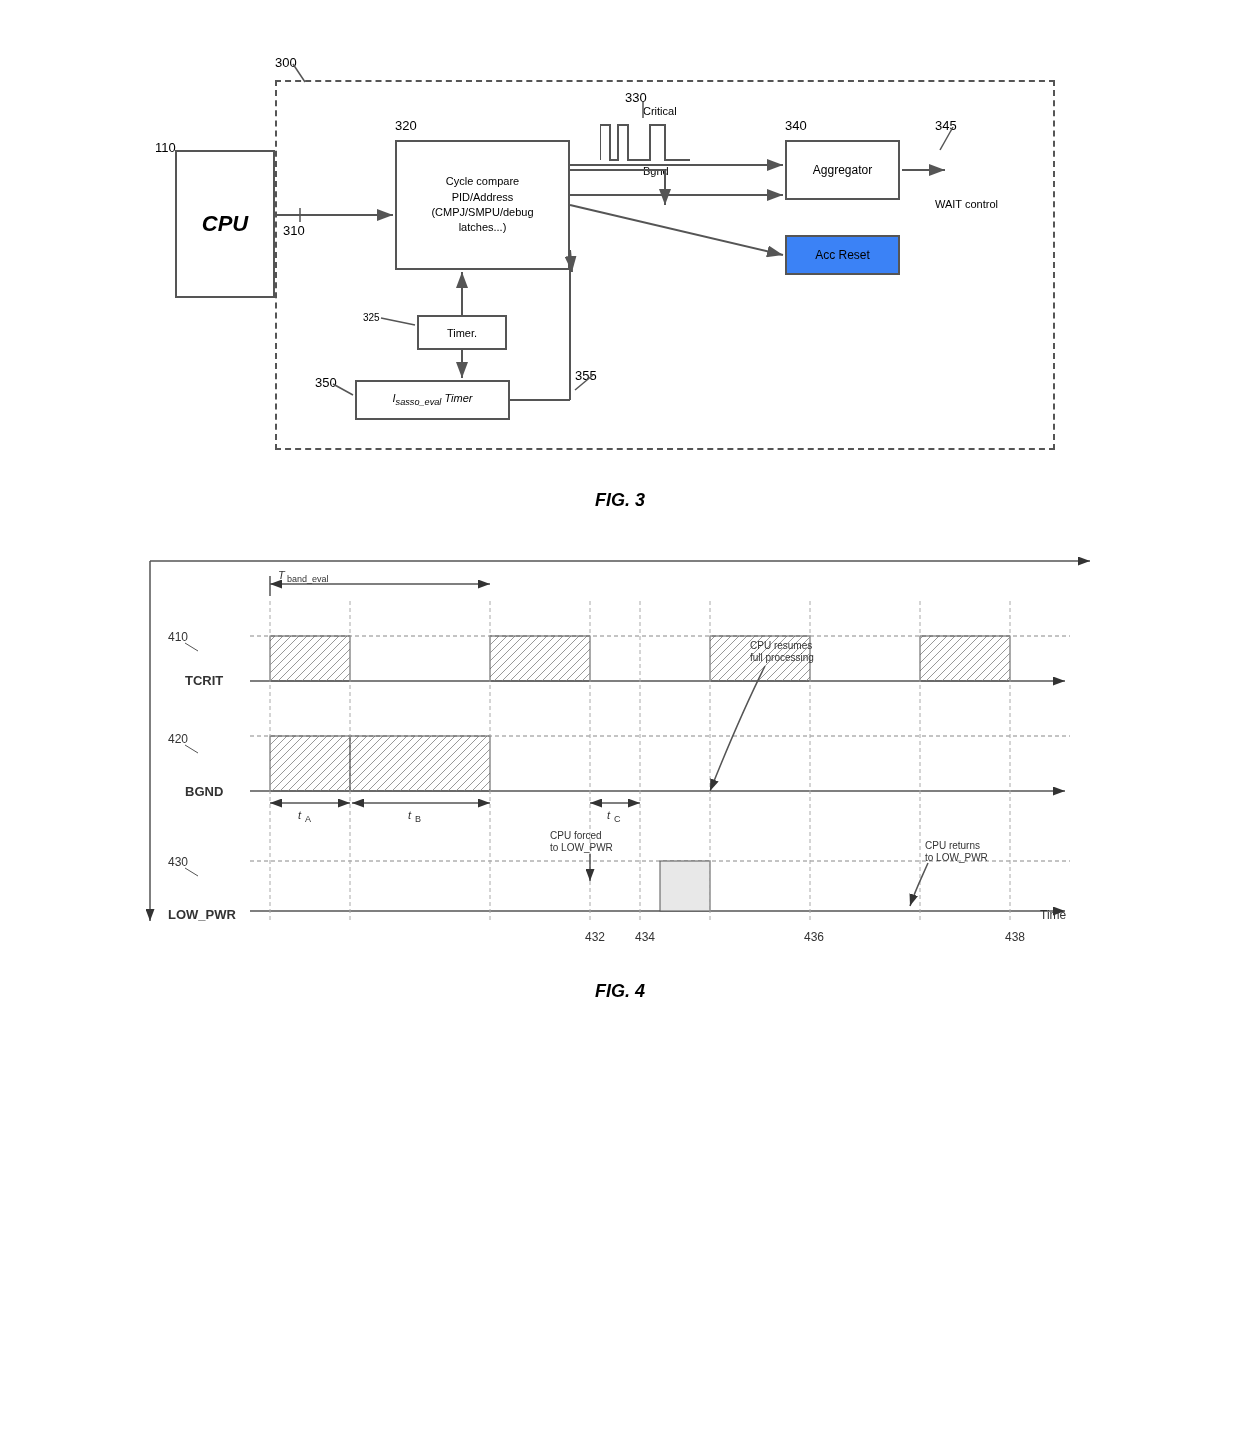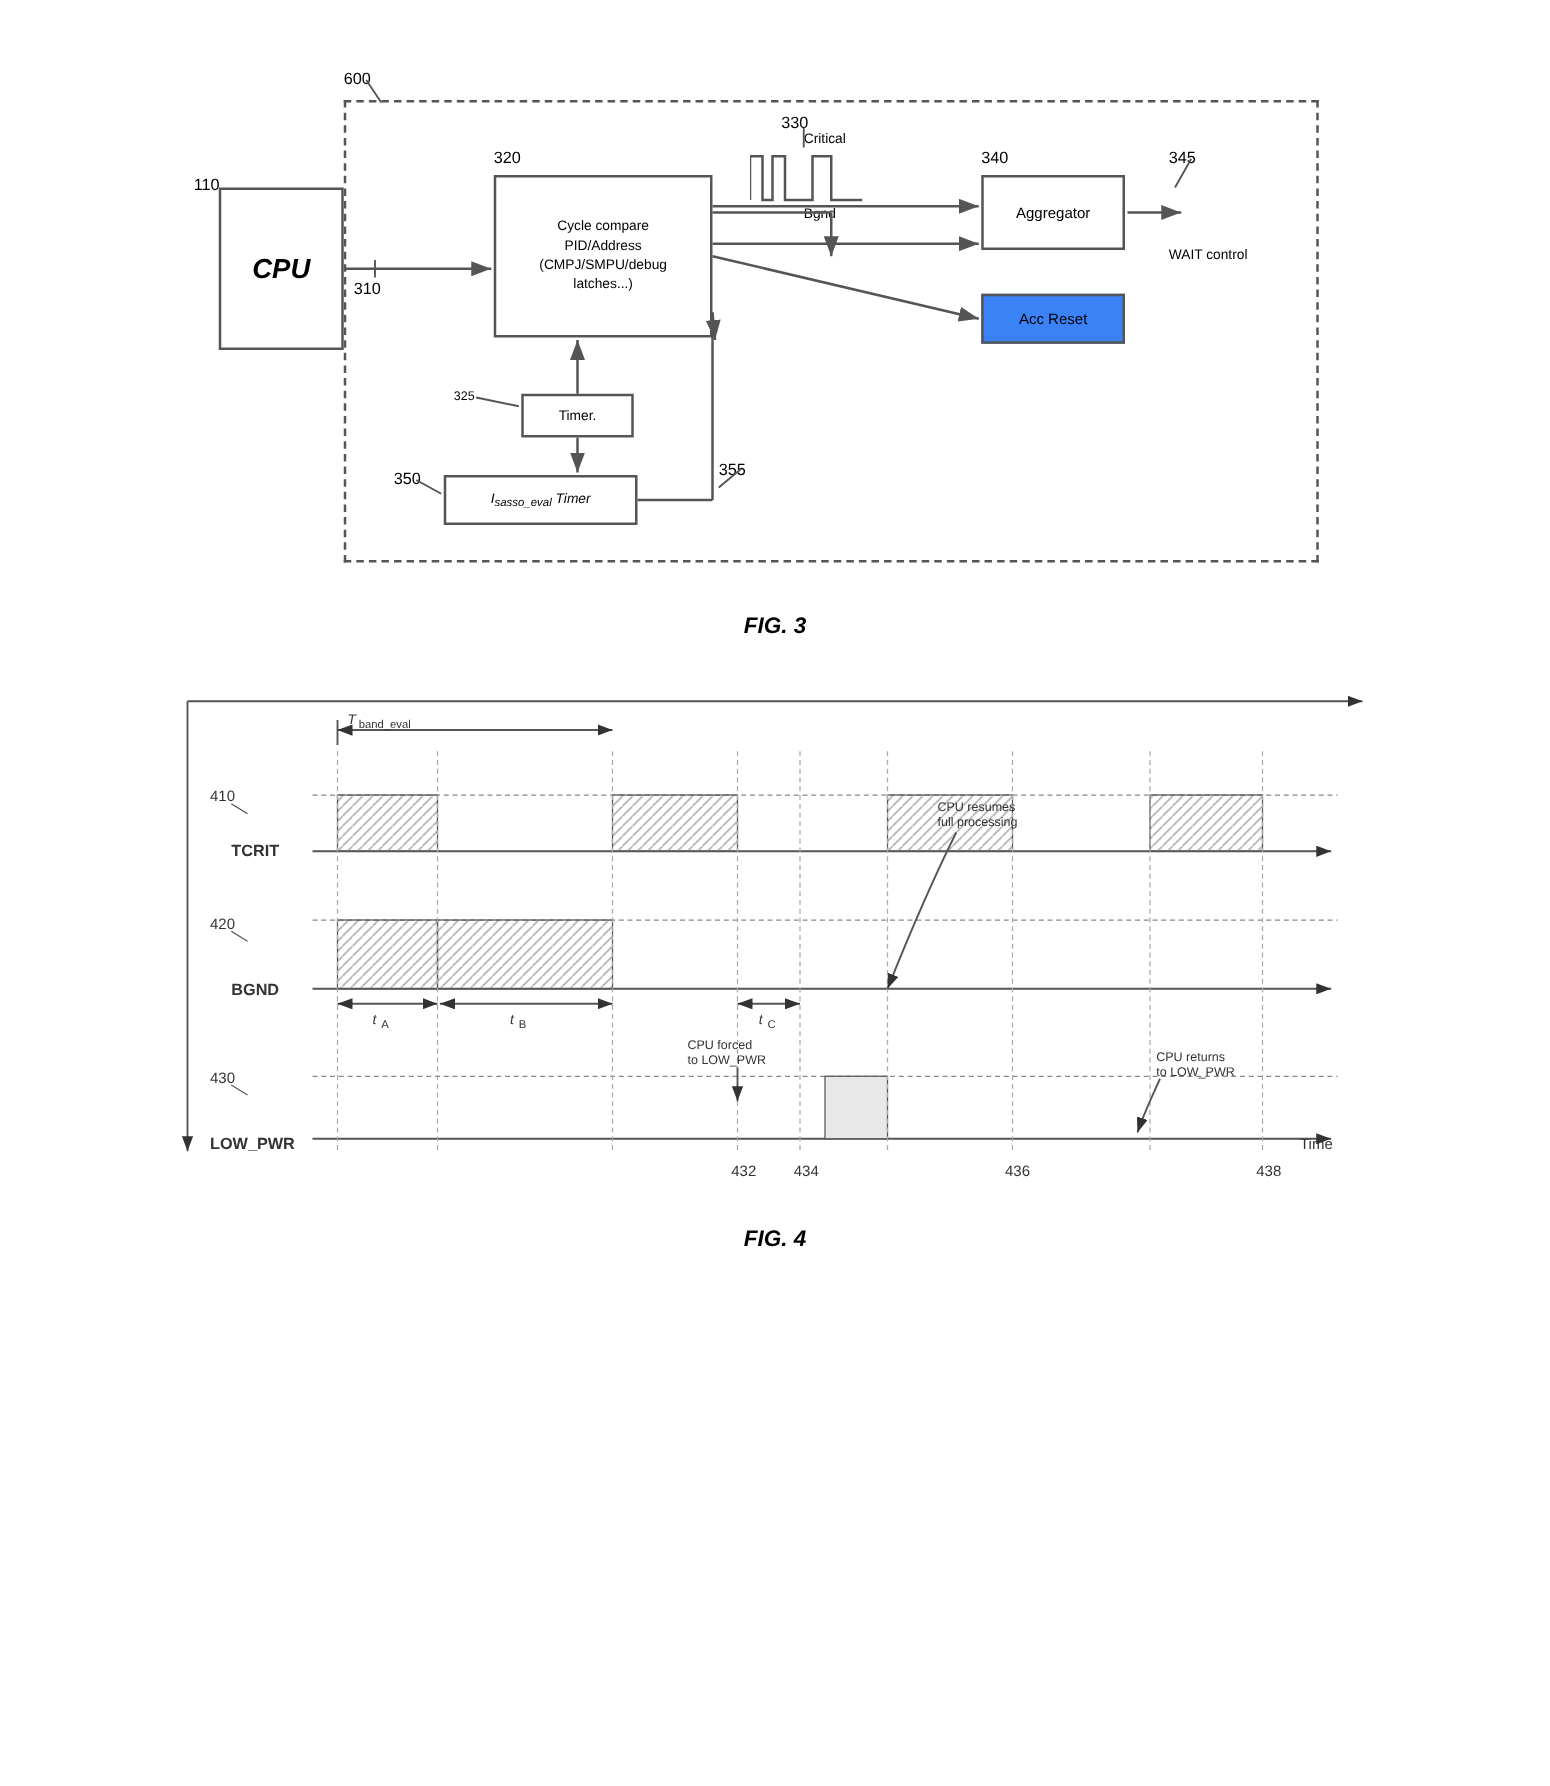--- a/index.html
+++ b/index.html
@@ -47,21 +47,21 @@
       height: 370px;
       border: 2px dashed #555;
     }
 
     
     .cpu-box {
       position: absolute;
       left: 30px;
       top: 100px;
       width: 100px;
-      height: 130px;
+      height: 148px;
       border: 2px solid #555;
       background: #fff;
       display: flex;
       align-items: center;
       justify-content: center;
     }
     .cpu-label {
       font-size: 22px;
       font-weight: bold;
       font-style: italic;
@@ -322,21 +322,21 @@
       </div>
 
       <div class="acc-reset-box">
         <span class="acc-reset-label">Acc Reset</span>
       </div>
 
       <svg class="pulse-signal" viewBox="0 0 90 55" xmlns="http://www.w3.org/2000/svg">
         <polyline points="0,45 0,10 10,10 10,45 18,45 18,10 28,10 28,45 50,45 50,10 65,10 65,45 90,45" fill="none" stroke="#555" stroke-width="2"></polyline>
       </svg>
 
-      <span class="label-300">600</span>
+      <span class="label-300">300</span>
       <span class="label-110">110</span>
       <span class="label-310">310</span>
       <span class="label-320">320</span>
       <span class="label-325">325</span>
       <span class="label-330">330</span>
       <span class="label-critical">Critical</span>
       <span class="label-bgnd">Bgnd</span>
       <span class="label-340">340</span>
       <span class="label-345">345</span>
       <span class="label-wait-control">WAIT control</span>

